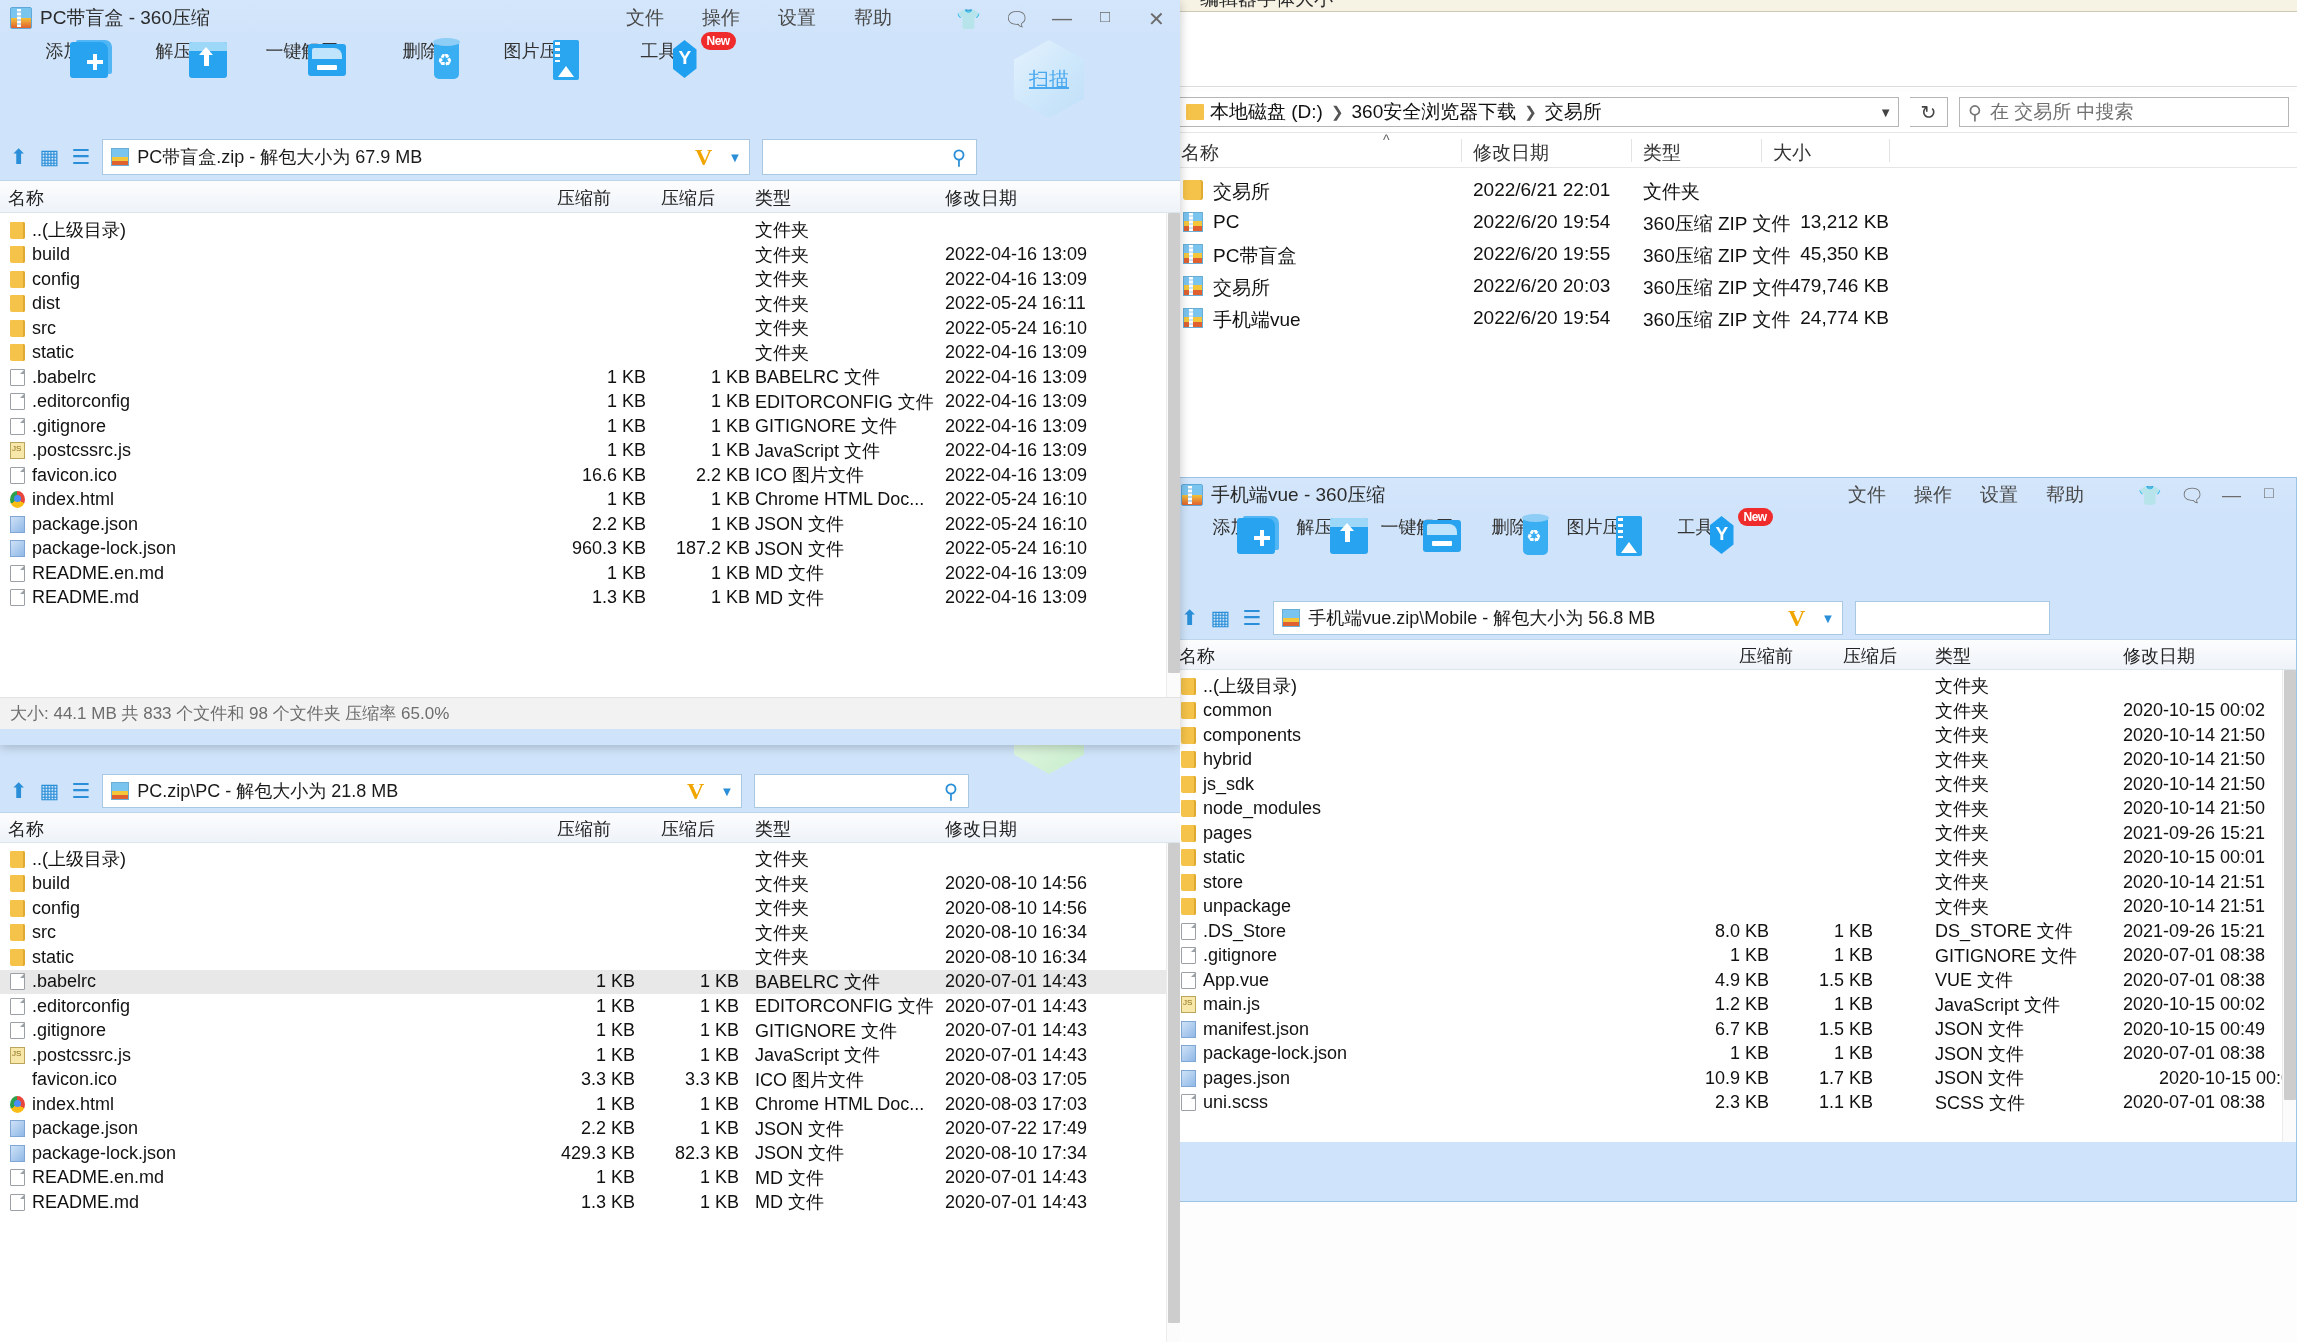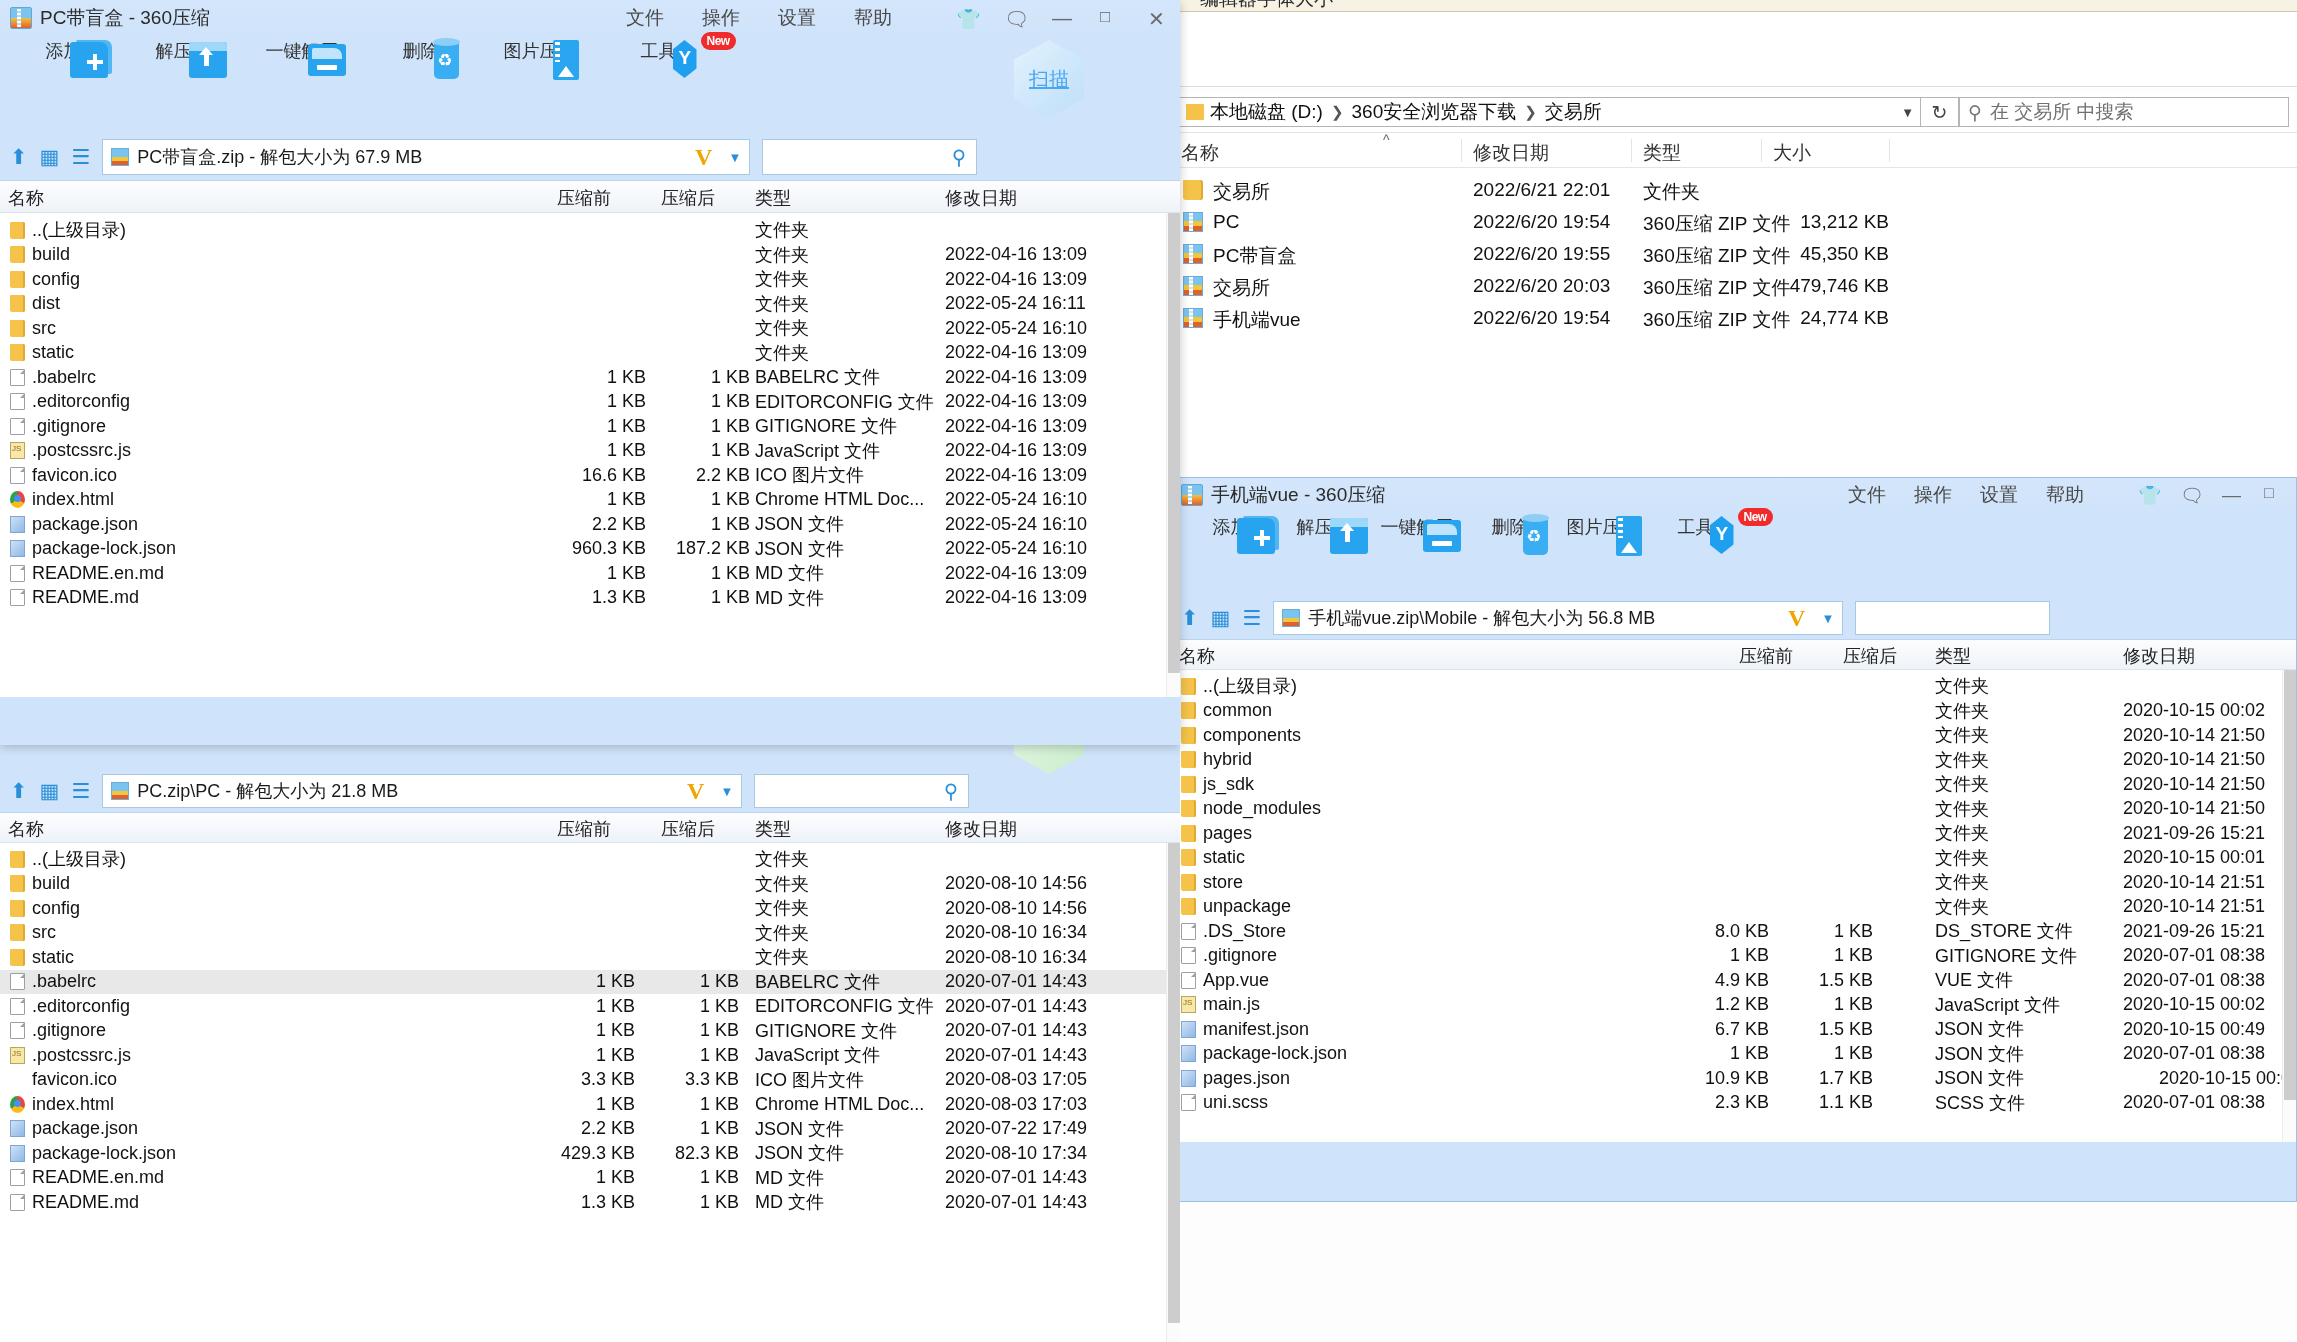--- a/index.html
+++ b/index.html
@@ -112,21 +112,21 @@
 
   .statusbar { height:28px; background:#f2f2f2; border-top:1px solid #e2e2e2;
                display:flex; align-items:center; padding-left:10px; font-size:17px; color:#6d6d6d;}
 
   
   .vscroll { position:absolute; right:0; top:0; width:14px; background:#fbfbfb; border-left:1px solid #ececec;}
   .vscroll .thumb{ position:absolute; left:1px; width:12px; background:#cdcdcd; border-radius:1px;}
 
   
   .explorer { position:absolute; background:#fff; }
-  .exp-crumbbar { height:40px; display:flex; align-items:center; padding:0 8px; gap:0; background:#fff;}
+  .exp-crumbbar { height:40px; display:flex; align-items:center; padding:0 8px; gap:11px; background:#fff;}
   .crumbbox { flex:1; height:30px; border:1px solid #b5b5b5; display:flex; align-items:center;
               padding:0 6px; gap:6px; font-size:19px; color:#111; background:#fff;}
   .crumb-folder{ width:18px;height:16px; background:#f5c34a; flex:none; border-radius:1px;}
   .crumb-sep{ color:#555; font-size:15px; margin:0 2px;}
   .crumbbox .dd{ margin-left:auto; color:#444; font-size:13px;}
   .refreshbtn { width:38px; height:30px; border:1px solid #b5b5b5; border-left:none; display:flex;
                 align-items:center; justify-content:center; color:#444; font-size:19px; background:#fff;}
   .searchbox { width:330px; height:30px; border:1px solid #b5b5b5; display:flex; align-items:center;
                gap:8px; padding:0 8px; color:#707070; font-size:19px; background:#fff;}
   .exp-hdr { height:36px; border-top:1px solid #e5e5e5; border-bottom:1px solid #e5e5e5; position:relative;
@@ -878,13 +878,16 @@
           <span class="c-num" style="right:430px;">1 KB</span>
           <span class="c-type" style="left:755px;">MD 文件</span>
           <span class="c-date" style="left:945px;">2022-04-16 13:09</span>
         </div>
       </div>
     <div class="vscroll" style="height:485px; top:32px;">
       <div class="thumb" style="top:0px;height:460px;"></div>
     </div>
   </div>
 
+  <div class="statusbar" style="height:32px;">
+    <span>大小: 44.1 MB 共 833 个文件和 98 个文件夹 压缩率 65.0%</span>
+  </div>
 </div>
 
 </body></html>

